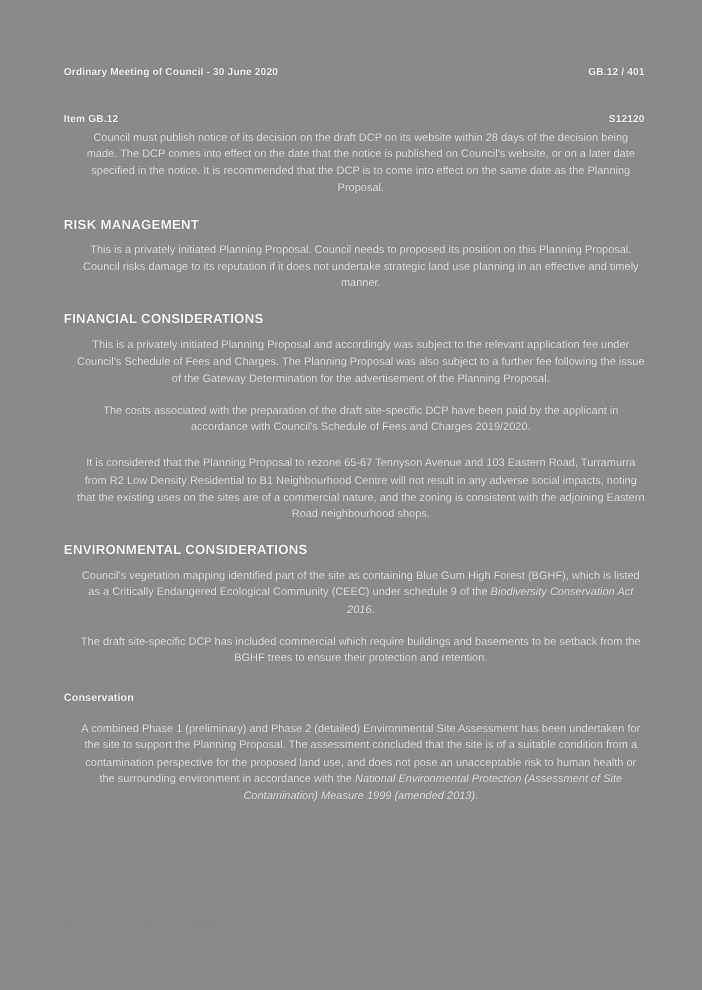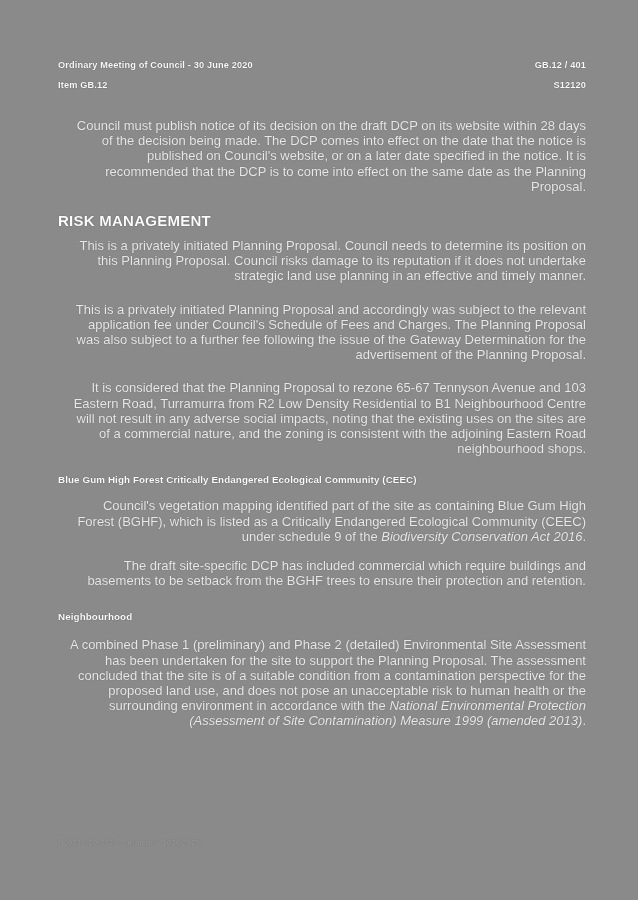--- a/index.html
+++ b/index.html
@@ -32,39 +32,39 @@
     display: flex;
     justify-content: space-between;
     align-items: baseline;
     font-size: 9.2px;
     font-weight: bold;
     letter-spacing: 0.15px;
     color: #fafafa;
     text-shadow: 0 0 1px rgba(0,0,0,0.55);
   }
   .header-row.second {
-    margin-top: 10px;
+    margin-top: 33px;
   }
   .content {
     position: absolute;
     left: 58px;
     right: 52px;
     top: 118px;
   }
   p.body-text {
     margin: 0 0 14px 12px;
-    font-size: 13px;
+    font-size: 10px;
     line-height: 15.2px;
     color: #e8e8e8;
-    text-align: right;
+    text-align: center;
     text-shadow: 0 0 1px rgba(0,0,0,0.35);
   }
   h2.section-heading {
     margin: 0 0 9px 0;
-    font-size: 15px;
+    font-size: 12px;
     font-weight: bold;
     letter-spacing: 0.25px;
     color: #fcfcfc;
     text-shadow: 0 0 1px rgba(0,0,0,0.6);
   }
   h3.sub-heading {
     margin: 0 0 13px 0;
     font-size: 9.8px;
     font-weight: bold;
     letter-spacing: 0.1px;
@@ -105,44 +105,46 @@
     </div>
   </div>
 
   <div class="content">
 
     <p class="body-text">Council must publish notice of its decision on the draft DCP on its website within 28 days of the decision being made. The DCP comes into effect on the date that the notice is published on Council's website, or on a later date specified in the notice. It is recommended that the DCP is to come into effect on the same date as the Planning Proposal.</p>
 
     <div class="spacer-sm"></div>
 
     <h2 class="section-heading">RISK MANAGEMENT</h2>
-    <p class="body-text">This is a privately initiated Planning Proposal. Council needs to determine its position on this Planning Proposal. Council risks damage to its reputation if it does not undertake strategic land use planning in an effective and timely manner.</p>
+    <p class="body-text">This is a privately initiated Planning Proposal. Council needs to proposed its position on this Planning Proposal. Council risks damage to its reputation if it does not undertake strategic land use planning in an effective and timely manner.</p>
 
     <div class="spacer-sm"></div>
 
+    <h2 class="section-heading">FINANCIAL CONSIDERATIONS</h2>
     <p class="body-text">This is a privately initiated Planning Proposal and accordingly was subject to the relevant application fee under Council's Schedule of Fees and Charges. The Planning Proposal was also subject to a further fee following the issue of the Gateway Determination for the advertisement of the Planning Proposal.</p>
+    <p class="body-text">The costs associated with the preparation of the draft site-specific DCP have been paid by the applicant in accordance with Council's Schedule of Fees and Charges 2019/2020.</p>
 
     <div class="spacer-sm"></div>
 
     <p class="body-text">It is considered that the Planning Proposal to rezone 65-67 Tennyson Avenue and 103 Eastern Road, Turramurra from R2 Low Density Residential to B1 Neighbourhood Centre will not result in any adverse social impacts, noting that the existing uses on the sites are of a commercial nature, and the zoning is consistent with the adjoining Eastern Road neighbourhood shops.</p>
 
     <div class="spacer-sm"></div>
 
+    <h2 class="section-heading">ENVIRONMENTAL CONSIDERATIONS</h2>
 
-    <h3 class="sub-heading">Blue Gum High Forest Critically Endangered Ecological Community (CEEC)</h3>
 
     <p class="body-text">
       <span>Council's vegetation mapping identified part of the site as containing Blue Gum High Forest (BGHF), which is listed as a Critically Endangered Ecological Community (CEEC) under schedule 9 of the </span><em class="legislation">Biodiversity Conservation Act 2016</em><span>.</span>
     </p>
 
     <p class="body-text">The draft site-specific DCP has included commercial which require buildings and basements to be setback from the BGHF trees to ensure their protection and retention.</p>
 
     <div class="spacer-lg"></div>
 
-    <h3 class="sub-heading tight">Neighbourhood</h3>
+    <h3 class="sub-heading tight">Conservation</h3>
 
     <p class="body-text">
       <span>A combined Phase 1 (preliminary) and Phase 2 (detailed) Environmental Site Assessment has been undertaken for the site to support the Planning Proposal. The assessment concluded that the site is of a suitable condition from a contamination perspective for the proposed land use, and does not pose an unacceptable risk to human health or the surrounding environment in accordance with the </span><em class="legislation">National Environmental Protection (Assessment of Site Contamination) Measure 1999 (amended 2013)</em><span>.</span>
     </p>
 
   </div>
 
   <div class="footer">N10310-20-2020-Turramurra 1030/2020</div>
 
 </div>

